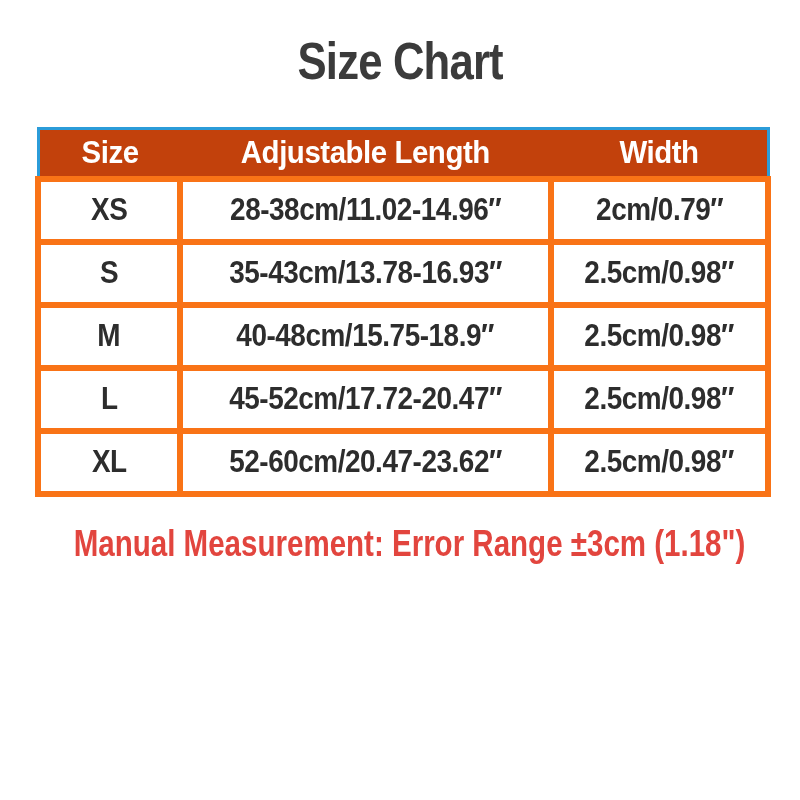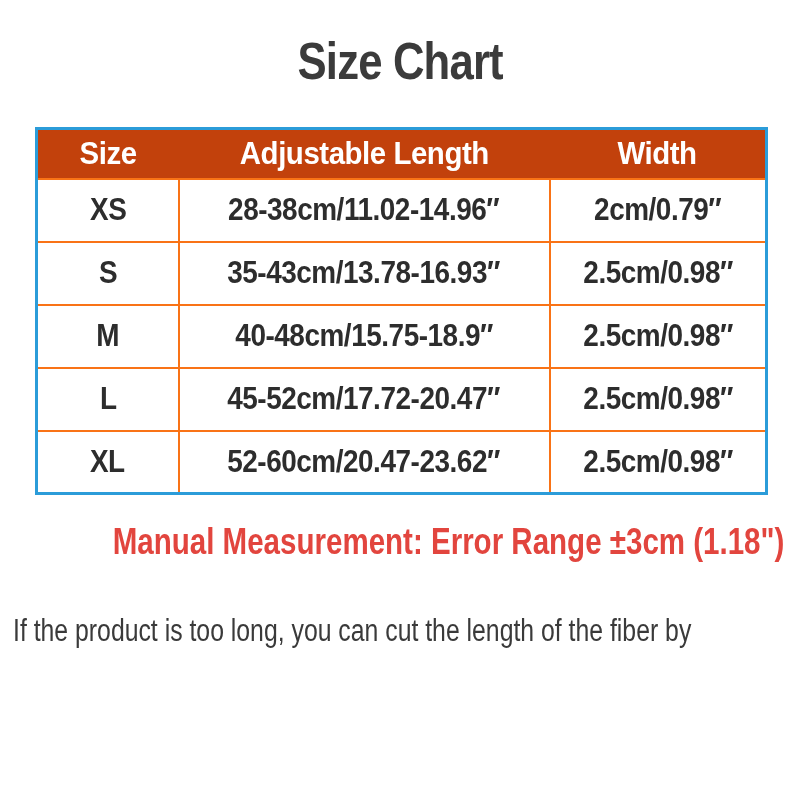--- a/index.html
+++ b/index.html
@@ -46,21 +46,21 @@
   }
   table.size-table thead th .squeeze {
     display: inline-block;
     white-space: nowrap;
     transform: scaleX(0.92);
     transform-origin: 50% 50%;
   }
   table.size-table tbody td {
     background: #ffffff;
     height: 63px;
-    border: 2px solid #f97316;
+    border: 6px solid #f97316;
     text-align: center;
     vertical-align: middle;
     font-size: 31px;
     font-weight: 700;
     color: #2d2d2d;
     letter-spacing: -0.5px;
   }
   table.size-table tbody td .squeeze {
     display: inline-block;
     white-space: nowrap;
@@ -69,21 +69,20 @@
   }
   
   .error-note {
     margin-top: 26px;
     height: 42px;
     line-height: 42px;
     text-align: right;
     font-size: 36px;
     font-weight: 700;
     color: #e2453e;
-    padding-left: 39px;
   }
   .error-note .squeeze {
     display: inline-block;
     white-space: nowrap;
     transform: scaleX(0.82);
     transform-origin: 50% 50%;
   }
   
   .instruction {
     margin: 42px 0 0 13px;
@@ -149,16 +148,15 @@
         <td><span class="squeeze">XL</span></td>
         <td><span class="squeeze">52-60cm/20.47-23.62″</span></td>
         <td><span class="squeeze">2.5cm/0.98″</span></td>
       </tr>
     </tbody>
   </table>
 
   <div class="error-note"><span class="squeeze">Manual Measurement: Error Range ±3cm (1.18")</span></div>
 
   <div class="instruction">
-    <div class="note-line"><span class="squeeze-left">If the product is too long, you can cut the length of the fiber by</span></div>
   </div>
 
 </main>
 
 </body></html>

